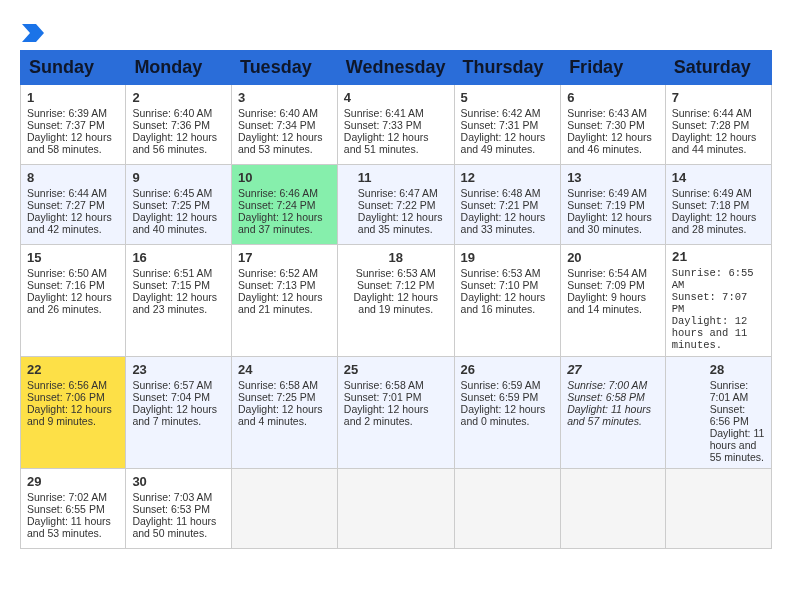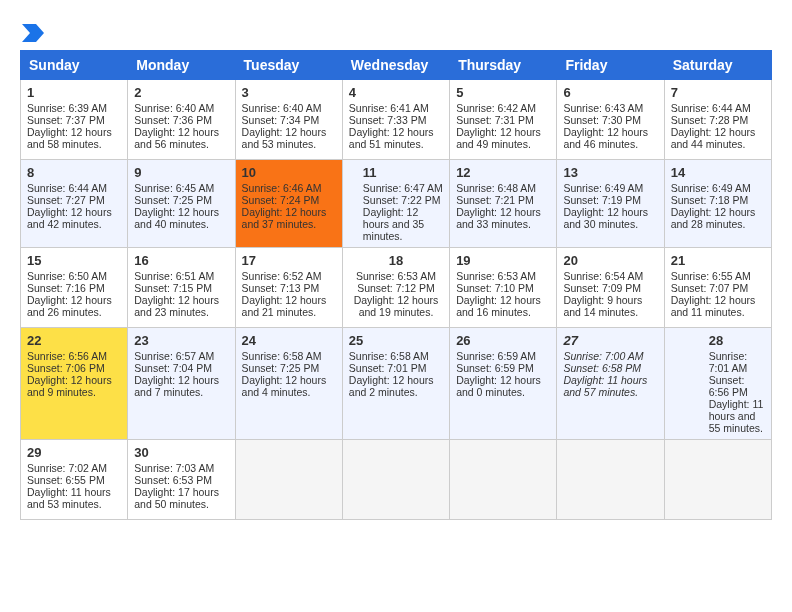--- a/index.html
+++ b/index.html
@@ -34,24 +34,24 @@
       color: #555;
       margin-top: 2px;
     }
     .calendar {
       width: 100%;
       border-collapse: collapse;
       margin-top: 8px;
     }
     .calendar th {
       background-color: #2a6dd9;
-      color: #ffffff;
+      color: #0f172a;
       text-align: left;
       padding: 6px 8px;
-      font-size: 14px;
+      font-size: 18px;
       font-weight: bold;
       border: 1px solid #2a6dd9;
     }
     .calendar td {
       vertical-align: top;
       border: 1px solid #ccc;
       padding: 5px 6px;
       font-size: 10.5px;
       color: #333;
       width: calc(100% / 7);
@@ -110,47 +110,47 @@
         <td style="background: rgb(255, 255, 255);"><span class="day-num">2</span><span>Sunrise: 6:40 AM</span><br><span>Sunset: 7:36 PM</span><br><span>Daylight: 12 hours and 56 minutes.</span></td>
         <td style="background: rgb(255, 255, 255);"><span class="day-num">3</span><span>Sunrise: 6:40 AM</span><br><span>Sunset: 7:34 PM</span><br><span>Daylight: 12 hours and 53 minutes.</span></td>
         <td style="background: rgb(255, 255, 255);"><span class="day-num">4</span><span>Sunrise: 6:41 AM</span><br><span>Sunset: 7:33 PM</span><br><span>Daylight: 12 hours and 51 minutes.</span></td>
         <td style="background: rgb(255, 255, 255);"><span class="day-num">5</span><span>Sunrise: 6:42 AM</span><br><span>Sunset: 7:31 PM</span><br><span>Daylight: 12 hours and 49 minutes.</span></td>
         <td style="background: rgb(255, 255, 255);"><span class="day-num">6</span><span>Sunrise: 6:43 AM</span><br><span>Sunset: 7:30 PM</span><br><span>Daylight: 12 hours and 46 minutes.</span></td>
         <td style="background: rgb(255, 255, 255);"><span class="day-num">7</span><span>Sunrise: 6:44 AM</span><br><span>Sunset: 7:28 PM</span><br><span>Daylight: 12 hours and 44 minutes.</span></td>
       </tr>
       <tr>
         <td style="background: rgb(240, 244, 255);"><span class="day-num">8</span><span>Sunrise: 6:44 AM</span><br><span>Sunset: 7:27 PM</span><br><span>Daylight: 12 hours and 42 minutes.</span></td>
         <td style="background: rgb(240, 244, 255);"><span class="day-num">9</span><span>Sunrise: 6:45 AM</span><br><span>Sunset: 7:25 PM</span><br><span>Daylight: 12 hours and 40 minutes.</span></td>
-        <td style="background: #f97316;"><span class="day-num">10</span><span>Sunrise: 6:46 AM</span><br><span>Sunset: 7:24 PM</span><br><span>Daylight: 12 hours and 37 minutes.</span></td>
+        <td style="background: #86efac;"><span class="day-num">10</span><span>Sunrise: 6:46 AM</span><br><span>Sunset: 7:24 PM</span><br><span>Daylight: 12 hours and 37 minutes.</span></td>
         <td style="background: rgb(240, 244, 255); padding-left: 20px;"><span class="day-num">11</span><span>Sunrise: 6:47 AM</span><br><span>Sunset: 7:22 PM</span><br><span>Daylight: 12 hours and 35 minutes.</span></td>
         <td style="background: rgb(240, 244, 255);"><span class="day-num">12</span><span>Sunrise: 6:48 AM</span><br><span>Sunset: 7:21 PM</span><br><span>Daylight: 12 hours and 33 minutes.</span></td>
         <td style="background: rgb(240, 244, 255);"><span class="day-num">13</span><span>Sunrise: 6:49 AM</span><br><span>Sunset: 7:19 PM</span><br><span>Daylight: 12 hours and 30 minutes.</span></td>
         <td style="background: rgb(240, 244, 255);"><span class="day-num">14</span><span>Sunrise: 6:49 AM</span><br><span>Sunset: 7:18 PM</span><br><span>Daylight: 12 hours and 28 minutes.</span></td>
       </tr>
       <tr>
         <td style="background: rgb(255, 255, 255);"><span class="day-num">15</span><span>Sunrise: 6:50 AM</span><br><span>Sunset: 7:16 PM</span><br><span>Daylight: 12 hours and 26 minutes.</span></td>
         <td style="background: rgb(255, 255, 255);"><span class="day-num">16</span><span>Sunrise: 6:51 AM</span><br><span>Sunset: 7:15 PM</span><br><span>Daylight: 12 hours and 23 minutes.</span></td>
         <td style="background: rgb(255, 255, 255);"><span class="day-num">17</span><span>Sunrise: 6:52 AM</span><br><span>Sunset: 7:13 PM</span><br><span>Daylight: 12 hours and 21 minutes.</span></td>
         <td style="background: rgb(255, 255, 255); text-align: center;"><span class="day-num">18</span><span>Sunrise: 6:53 AM</span><br><span>Sunset: 7:12 PM</span><br><span>Daylight: 12 hours and 19 minutes.</span></td>
         <td style="background: rgb(255, 255, 255);"><span class="day-num">19</span><span>Sunrise: 6:53 AM</span><br><span>Sunset: 7:10 PM</span><br><span>Daylight: 12 hours and 16 minutes.</span></td>
         <td style="background: rgb(255, 255, 255);"><span class="day-num">20</span><span>Sunrise: 6:54 AM</span><br><span>Sunset: 7:09 PM</span><br><span>Daylight: 9 hours and 14 minutes.</span></td>
-        <td style="background: rgb(255, 255, 255);"><span class="day-num">21</span><span>Sunrise: 6:55 AM</span><br><span>Sunset: 7:07 PM</span><br><span>Daylight: 12 hours and 11 minutes.</span></td>
+        <td style="background: rgb(255, 255, 255); font-family: Liberation Mono, monospace;"><span class="day-num">21</span><span>Sunrise: 6:55 AM</span><br><span>Sunset: 7:07 PM</span><br><span>Daylight: 12 hours and 11 minutes.</span></td>
       </tr>
       <tr>
         <td style="background: #fde047;"><span class="day-num">22</span><span>Sunrise: 6:56 AM</span><br><span>Sunset: 7:06 PM</span><br><span>Daylight: 12 hours and 9 minutes.</span></td>
         <td style="background: rgb(240, 244, 255);"><span class="day-num">23</span><span>Sunrise: 6:57 AM</span><br><span>Sunset: 7:04 PM</span><br><span>Daylight: 12 hours and 7 minutes.</span></td>
         <td style="background: rgb(240, 244, 255);"><span class="day-num">24</span><span>Sunrise: 6:58 AM</span><br><span>Sunset: 7:25 PM</span><br><span>Daylight: 12 hours and 4 minutes.</span></td>
         <td style="background: rgb(240, 244, 255);"><span class="day-num">25</span><span>Sunrise: 6:58 AM</span><br><span>Sunset: 7:01 PM</span><br><span>Daylight: 12 hours and 2 minutes.</span></td>
         <td style="background: rgb(240, 244, 255);"><span class="day-num">26</span><span>Sunrise: 6:59 AM</span><br><span>Sunset: 6:59 PM</span><br><span>Daylight: 12 hours and 0 minutes.</span></td>
         <td style="background: rgb(240, 244, 255); font-style: italic;"><span class="day-num">27</span><span>Sunrise: 7:00 AM</span><br><span>Sunset: 6:58 PM</span><br><span>Daylight: 11 hours and 57 minutes.</span></td>
         <td style="background: rgb(240, 244, 255); padding-left: 44px;"><span class="day-num">28</span><span>Sunrise: 7:01 AM</span><br><span>Sunset: 6:56 PM</span><br><span>Daylight: 11 hours and 55 minutes.</span></td>
       </tr>
       <tr>
         <td style="background: rgb(255, 255, 255);"><span class="day-num">29</span><span>Sunrise: 7:02 AM</span><br><span>Sunset: 6:55 PM</span><br><span>Daylight: 11 hours and 53 minutes.</span></td>
-        <td style="background: rgb(255, 255, 255);"><span class="day-num">30</span><span>Sunrise: 7:03 AM</span><br><span>Sunset: 6:53 PM</span><br><span>Daylight: 17 hours and 50 minutes.</span></td>
+        <td style="background: rgb(255, 255, 255);"><span class="day-num">30</span><span>Sunrise: 7:03 AM</span><br><span>Sunset: 6:53 PM</span><br><span>Daylight: 11 hours and 50 minutes.</span></td>
         <td class="empty-cell"></td>
         <td class="empty-cell"></td>
         <td class="empty-cell"></td>
         <td class="empty-cell"></td>
         <td class="empty-cell"></td>
       </tr>
     </tbody>
 </table>
 
 </body></html>

